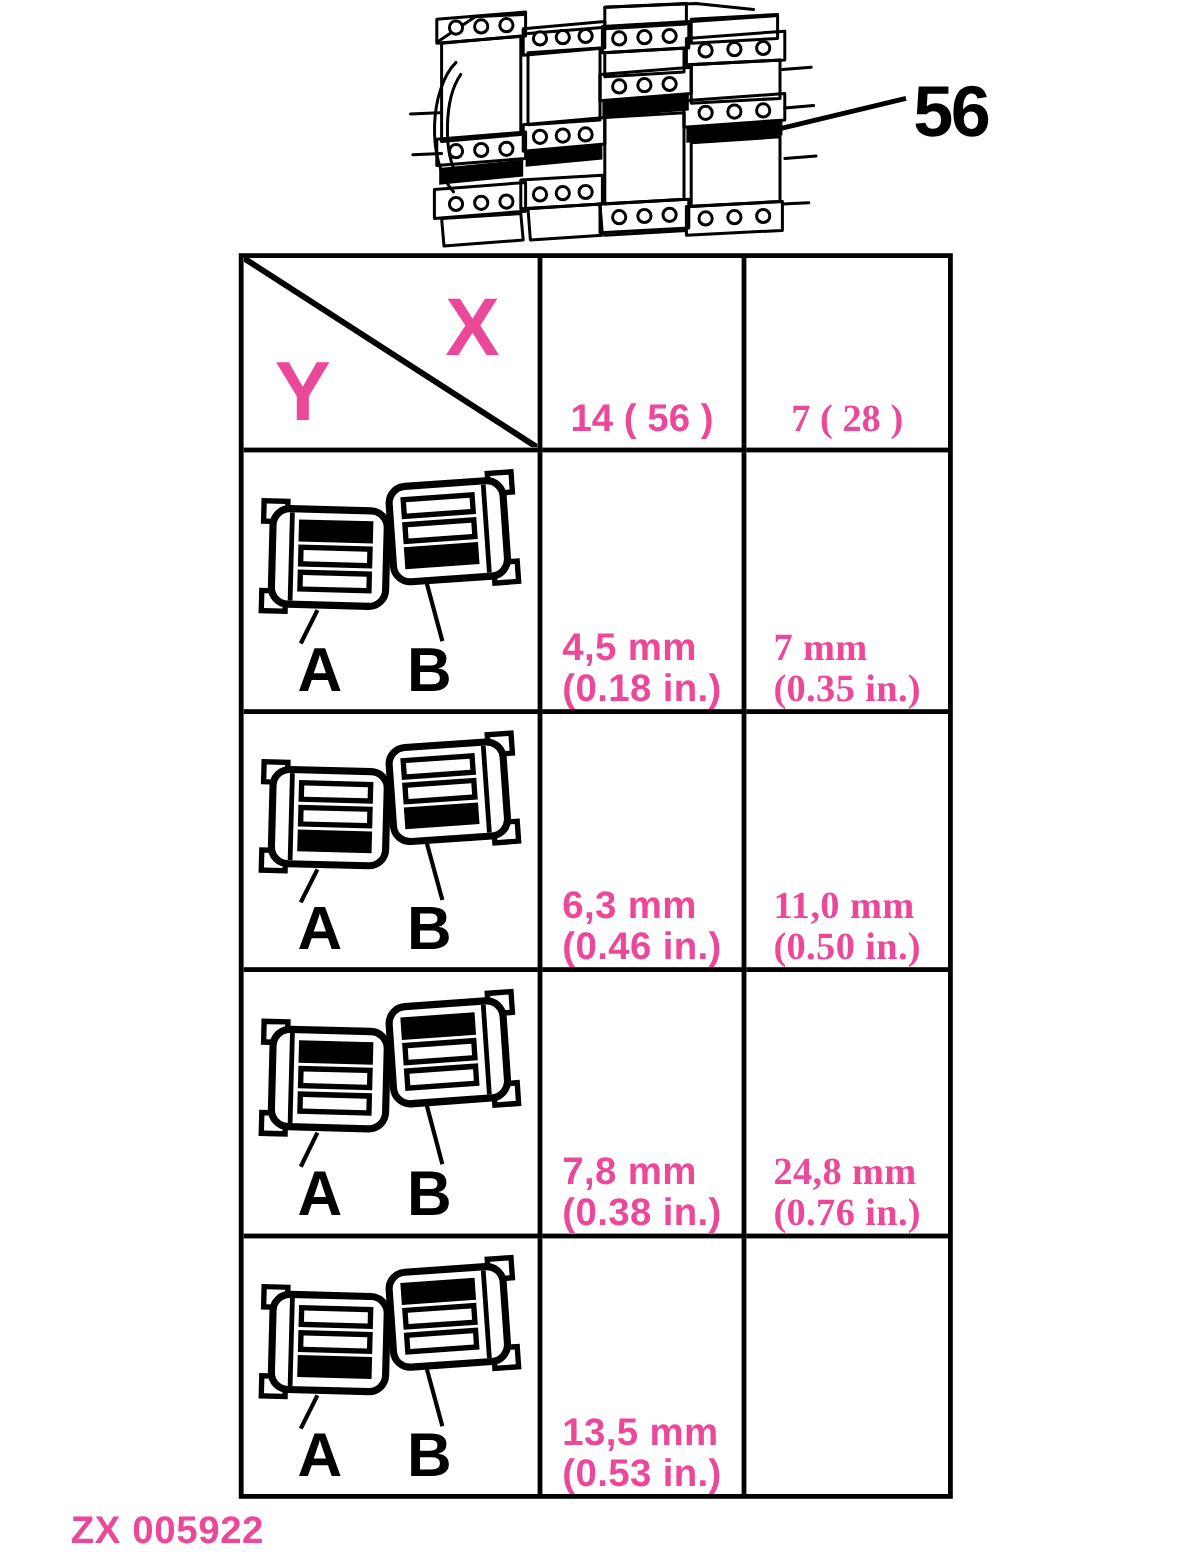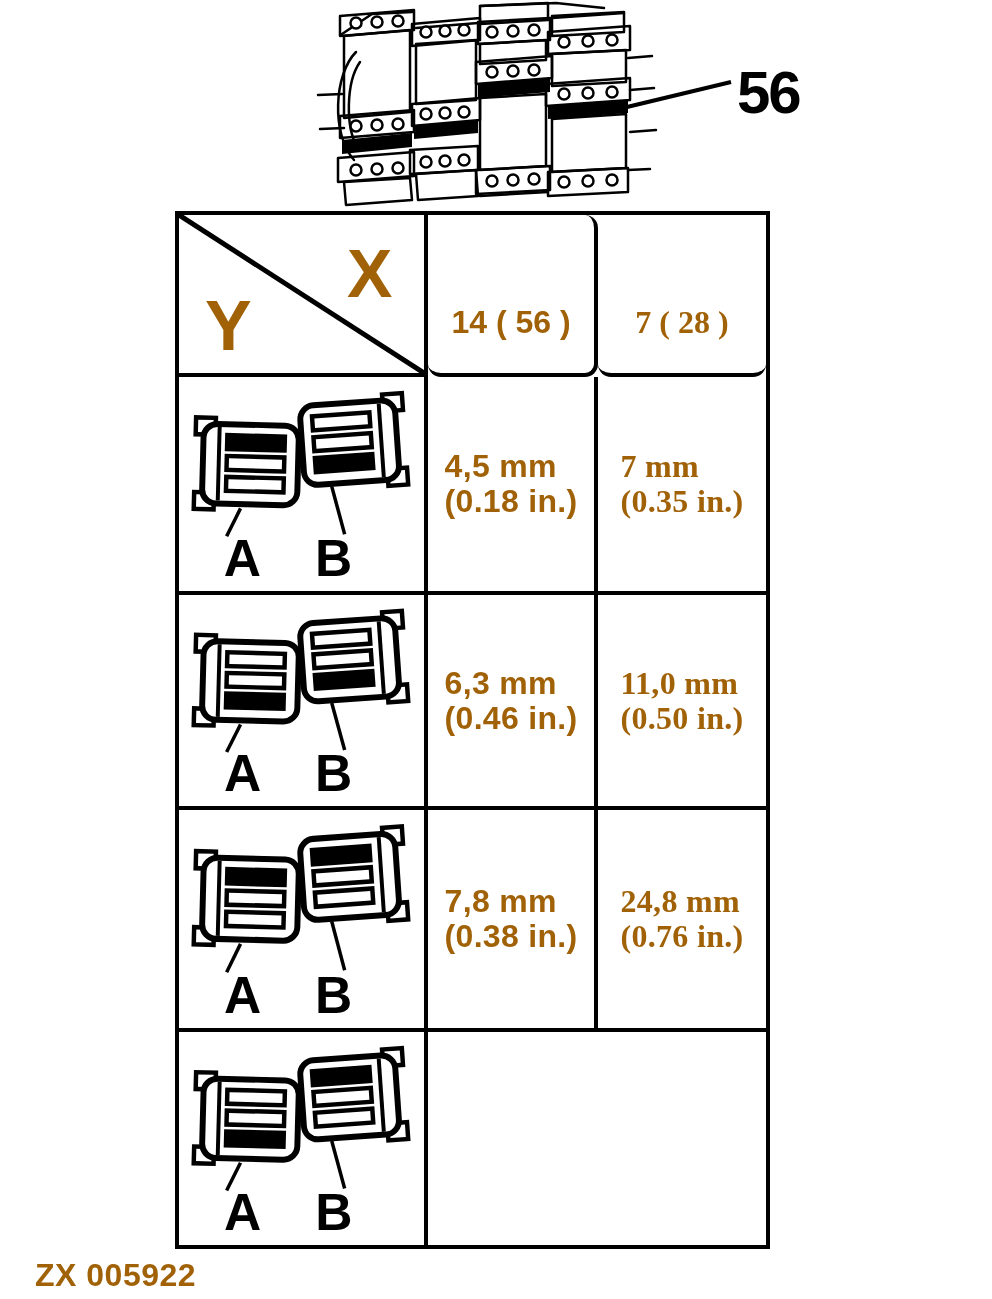--- a/index.html
+++ b/index.html
@@ -1,17 +1,17 @@
 <!DOCTYPE html>
 <html><head>
 <meta charset="utf-8">
 <style>
   html,body{margin:0;padding:0;background:#fff;}
-  .page{position:relative;width:844px;height:1299px;background:#fff;color:#a16207;
-        font-family:"Liberation Sans",sans-serif;overflow:hidden;}
+  .page{position:relative;width:844px;height:1299px;background:#fff;color:#ec4899;
+        font-family:"Liberation Sans",sans-serif;overflow:hidden;margin-left:24px;}
   svg text{font-family:"Liberation Sans",sans-serif;}
 
   
   .illus{position:absolute;left:295px;top:0;width:520px;height:212px;}
   .callout-text{font-weight:bold;}
 
   
   .matrix{position:absolute;left:175px;top:211px;width:595px;height:1038px;
           box-sizing:border-box;border:4px solid #000;display:grid;
           grid-template-columns:249px 170px 1fr;
@@ -20,23 +20,23 @@
         border-bottom:4px solid #000;overflow:hidden;}
   .cell.last-col{border-right:none;font-family:Liberation Serif, serif;}
   .cell.last-row{border-bottom:none;}
 
   .corner .diag{position:absolute;left:0;top:0;width:100%;height:100%;}
   .axis-label{position:absolute;font-weight:bold;line-height:1;}
   .x-label{left:168px;top:24px;font-size:68px;}
   .y-label{left:26px;top:76px;font-size:70px;}
 
   .head{display:flex;align-items:flex-end;justify-content:center;
-        padding-bottom:32px;font-weight:bold;font-size:32px;white-space:nowrap;border-radius:13px;}
-
-  .val{display:flex;align-items:center;justify-content:center;}
+        padding-bottom:6px;font-weight:bold;font-size:32px;white-space:nowrap;}
+
+  .val{display:flex;align-items:flex-end;justify-content:center;}
   .unit-block{text-align:left;font-weight:bold;font-size:32px;line-height:1.08;
               letter-spacing:0.3px;white-space:nowrap;}
 
   .connector-area{position:absolute;left:4px;top:2px;right:2px;bottom:2px;}
   .connector-area svg{width:100%;height:100%;}
 
   
   .figure-code{position:absolute;left:35px;top:1257px;font-weight:bold;
                font-size:32px;letter-spacing:0.5px;white-space:nowrap;}
 </style>
@@ -286,18 +286,24 @@
               <rect x="20" y="17" width="58" height="14" fill="#000" stroke="#000" stroke-width="4.5"></rect>
               <rect x="20" y="38" width="58" height="14" fill="#fff" stroke="#000" stroke-width="4.5"></rect>
               <rect x="20" y="59" width="58" height="14" fill="#fff" stroke="#000" stroke-width="4.5"></rect>
             </g>
             <line x1="58" y1="130" x2="44" y2="158" stroke="#000" stroke-width="3.5"></line>
             <line x1="150" y1="108" x2="163" y2="156" stroke="#000" stroke-width="3.5"></line>
             <text x="60" y="198" text-anchor="middle" font-size="52" font-weight="bold" fill="#000">A</text>
             <text x="152" y="198" text-anchor="middle" font-size="52" font-weight="bold" fill="#000">B</text>
           </svg></div>
     </div>
+    <div class="cell val last-row">
+      <div class="unit-block">
+        <div>13,5 mm</div>
+        <div>(0.53 in.)</div>
+      </div>
+    </div>
 
   </div>
 
   <div class="figure-code">ZX 005922</div>
 
 </div>
 
 </body></html>

